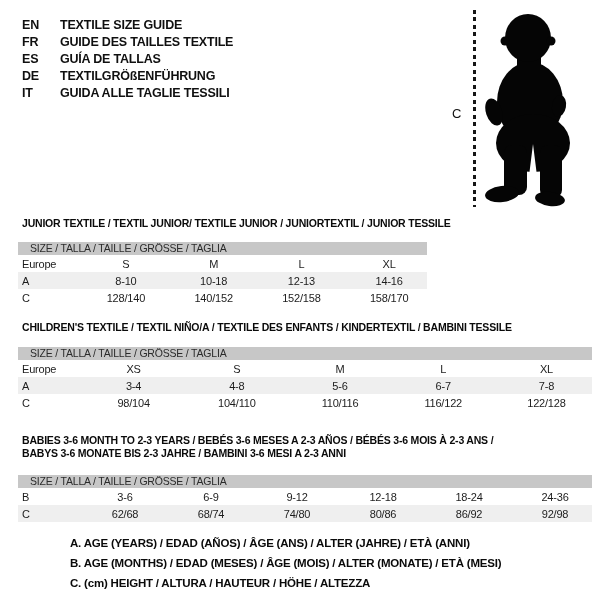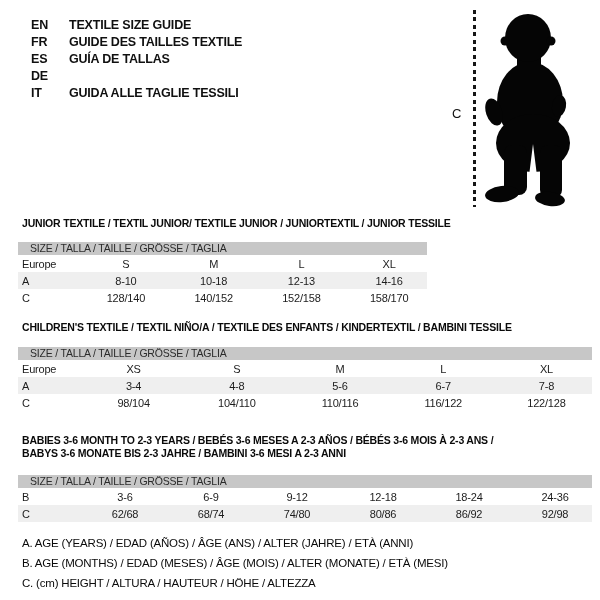--- a/index.html
+++ b/index.html
@@ -1,21 +1,21 @@
 <!DOCTYPE html>
 <html><head>
 <meta charset="utf-8">
 <style>
   * { margin:0; padding:0; box-sizing:border-box; }
   html,body { width:600px; height:600px; background:#ffffff; overflow:hidden;
               font-family:"Liberation Sans", sans-serif; letter-spacing:-0.2px; }
   .canvas { position:relative; width:600px; height:600px; background:#ffffff; }
 
   
-  .languages { position:absolute; left:31px; top:16px; }
+  .languages { position:absolute; left:22px; top:16px; }
   .lang-row { display:flex; height:17px; align-items:center;
               font-weight:bold; font-size:12.5px; color:#101010; }
   .lang-code { width:38px; }
 
   
   .measure-line { position:absolute; left:473px; top:10px; width:3px; height:197px;
                   background:repeating-linear-gradient(180deg,#161616 0 4px,transparent 4px 7.5px); }
   .measure-label { position:absolute; left:452px; top:106px; font-size:13px; color:#111; }
   .silhouette { position:absolute; left:483px; top:10px; width:90px; height:200px; }
 
@@ -32,21 +32,21 @@
   .t-children .size-bar { margin-top:13px; }
   .t-babies .size-bar { margin-top:15px; }
   .tbl-row { display:flex; height:17px; align-items:center; font-size:11px; color:#1c1c1c;gap:12px; }
   .tbl-row.shaded { background:#efefef; }
   .row-label { width:58px; padding-left:4px; }
   .row-cell { flex:1; text-align:center; }
 
   
   .notes { position:absolute; left:22px; top:533px; }
   .note-line { height:20px; display:flex; align-items:center;
-               font-weight:normal; font-size:11.5px; color:#0a0a0a; white-space:nowrap; }
+               font-weight:bold; font-size:11.5px; color:#0a0a0a; white-space:nowrap;margin-left:48px; }
 </style>
 </head>
 <body>
 
 <div class="canvas">
 
   <section class="languages" id="languages">
       <div class="lang-row">
         <span class="lang-code">EN</span>
         <span class="lang-title">TEXTILE SIZE GUIDE</span>
@@ -54,20 +54,21 @@
       <div class="lang-row">
         <span class="lang-code">FR</span>
         <span class="lang-title">GUIDE DES TAILLES TEXTILE</span>
       </div>
       <div class="lang-row">
         <span class="lang-code">ES</span>
         <span class="lang-title">GUÍA DE TALLAS</span>
       </div>
       <div class="lang-row">
         <span class="lang-code">DE</span>
+        <span class="lang-title">TEXTILGRÖßENFÜHRUNG</span>
       </div>
       <div class="lang-row">
         <span class="lang-code">IT</span>
         <span class="lang-title">GUIDA ALLE TAGLIE TESSILI</span>
       </div>
     </section>
 
   <div class="measure-line"></div>
   <div class="measure-label">C</div>
 

